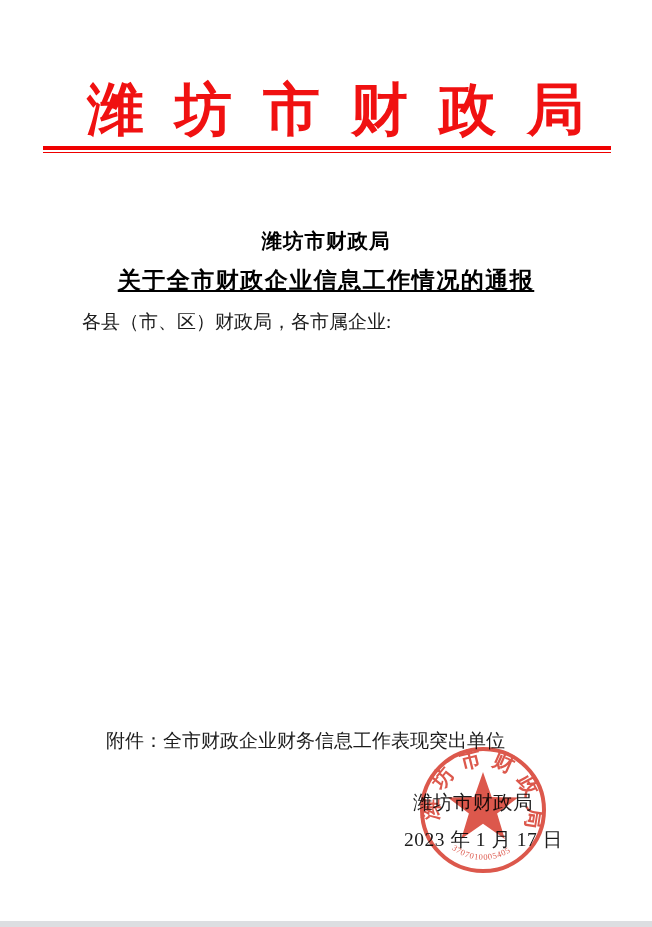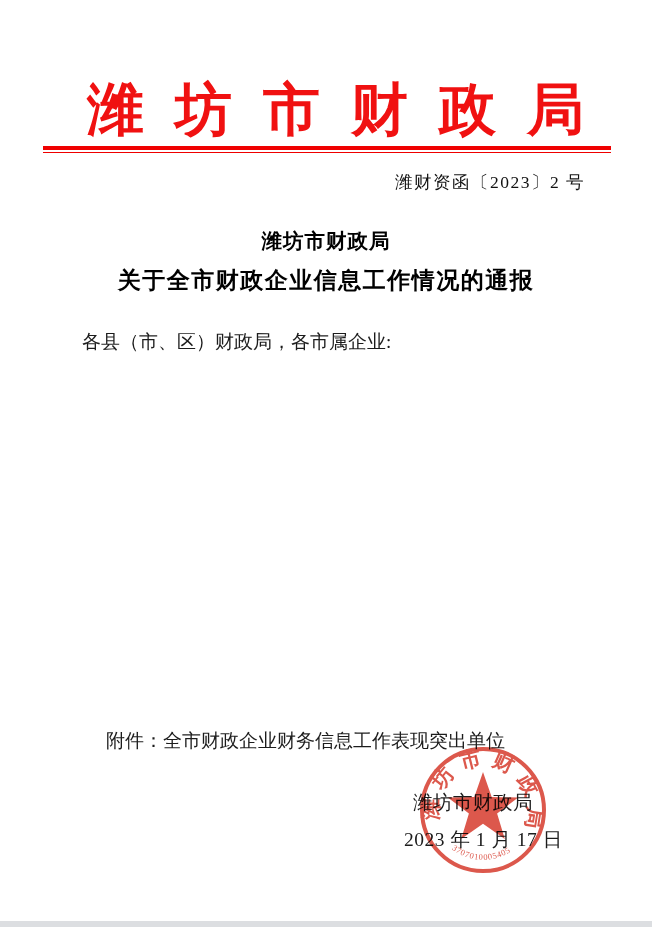--- a/index.html
+++ b/index.html
@@ -44,26 +44,26 @@
   
   .title-block {
     position: absolute;
     top: 227px; left: 0;
     width: 652px;
     text-align: center;
     font-weight: bold;
     color: #000;
   }
   .title-line1 { font-size: 20.5px; letter-spacing: 1px; margin-bottom: 10px; }
-  .title-line2 { font-size: 23px; letter-spacing: 1.5px; }
+  .title-line2 { font-size: 23px; letter-spacing: 1.5px; text-decoration: underline; }
 
   
   .body-block {
     position: absolute;
-    top: 324px; left: 82px;
+    top: 304px; left: 82px;
     width: 502px;
     font-size: 19px;
     line-height: 35px;
     text-align: justify;
     color: #1c1c1c;
   }
   .body-block p.indent { text-indent: 2em; }
 
   .attachment-line {
     position: absolute;
@@ -110,21 +110,20 @@
 </style>
 </head>
 <body>
 
 <div class="page">
 
   <div class="letterhead">潍坊市财政局</div>
 
   <div class="red-rule"></div>
 
-  <div class="doc-number">潍财资函〔2023〕2 号</div>
 
   <div class="title-block">
     <div class="title-line1">潍坊市财政局</div>
     <div class="title-line2">关于全市财政企业信息工作情况的通报</div>
   </div>
 
   <div class="body-block">
     <p>各县（市、区）财政局，各市属企业:</p>
   </div>
 

